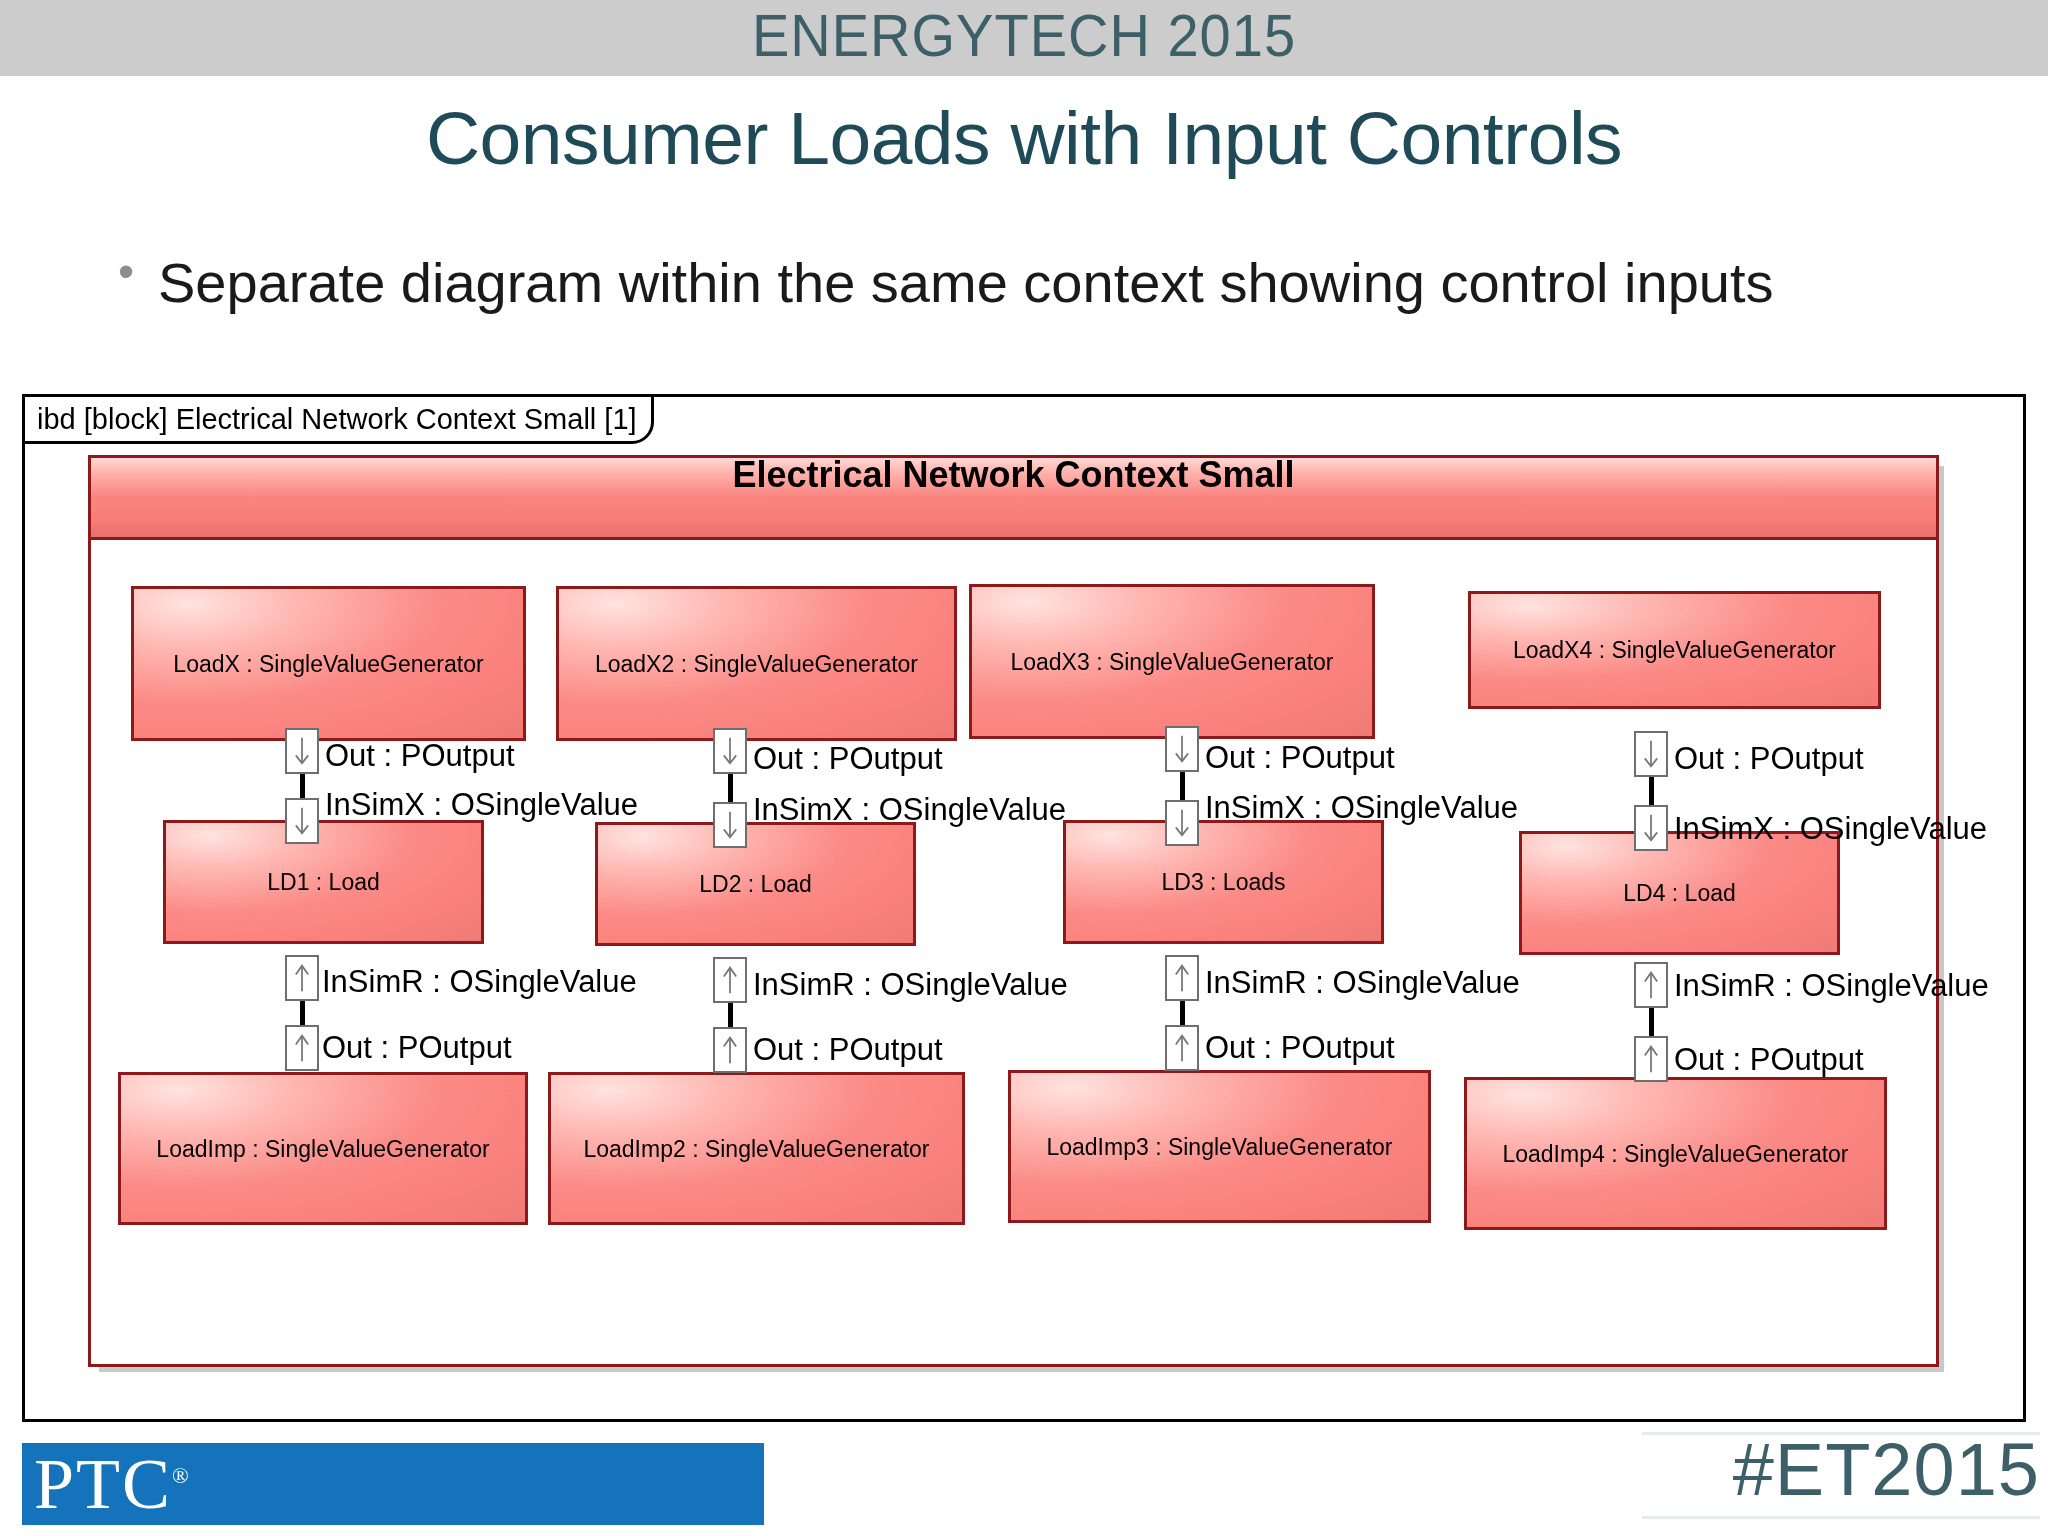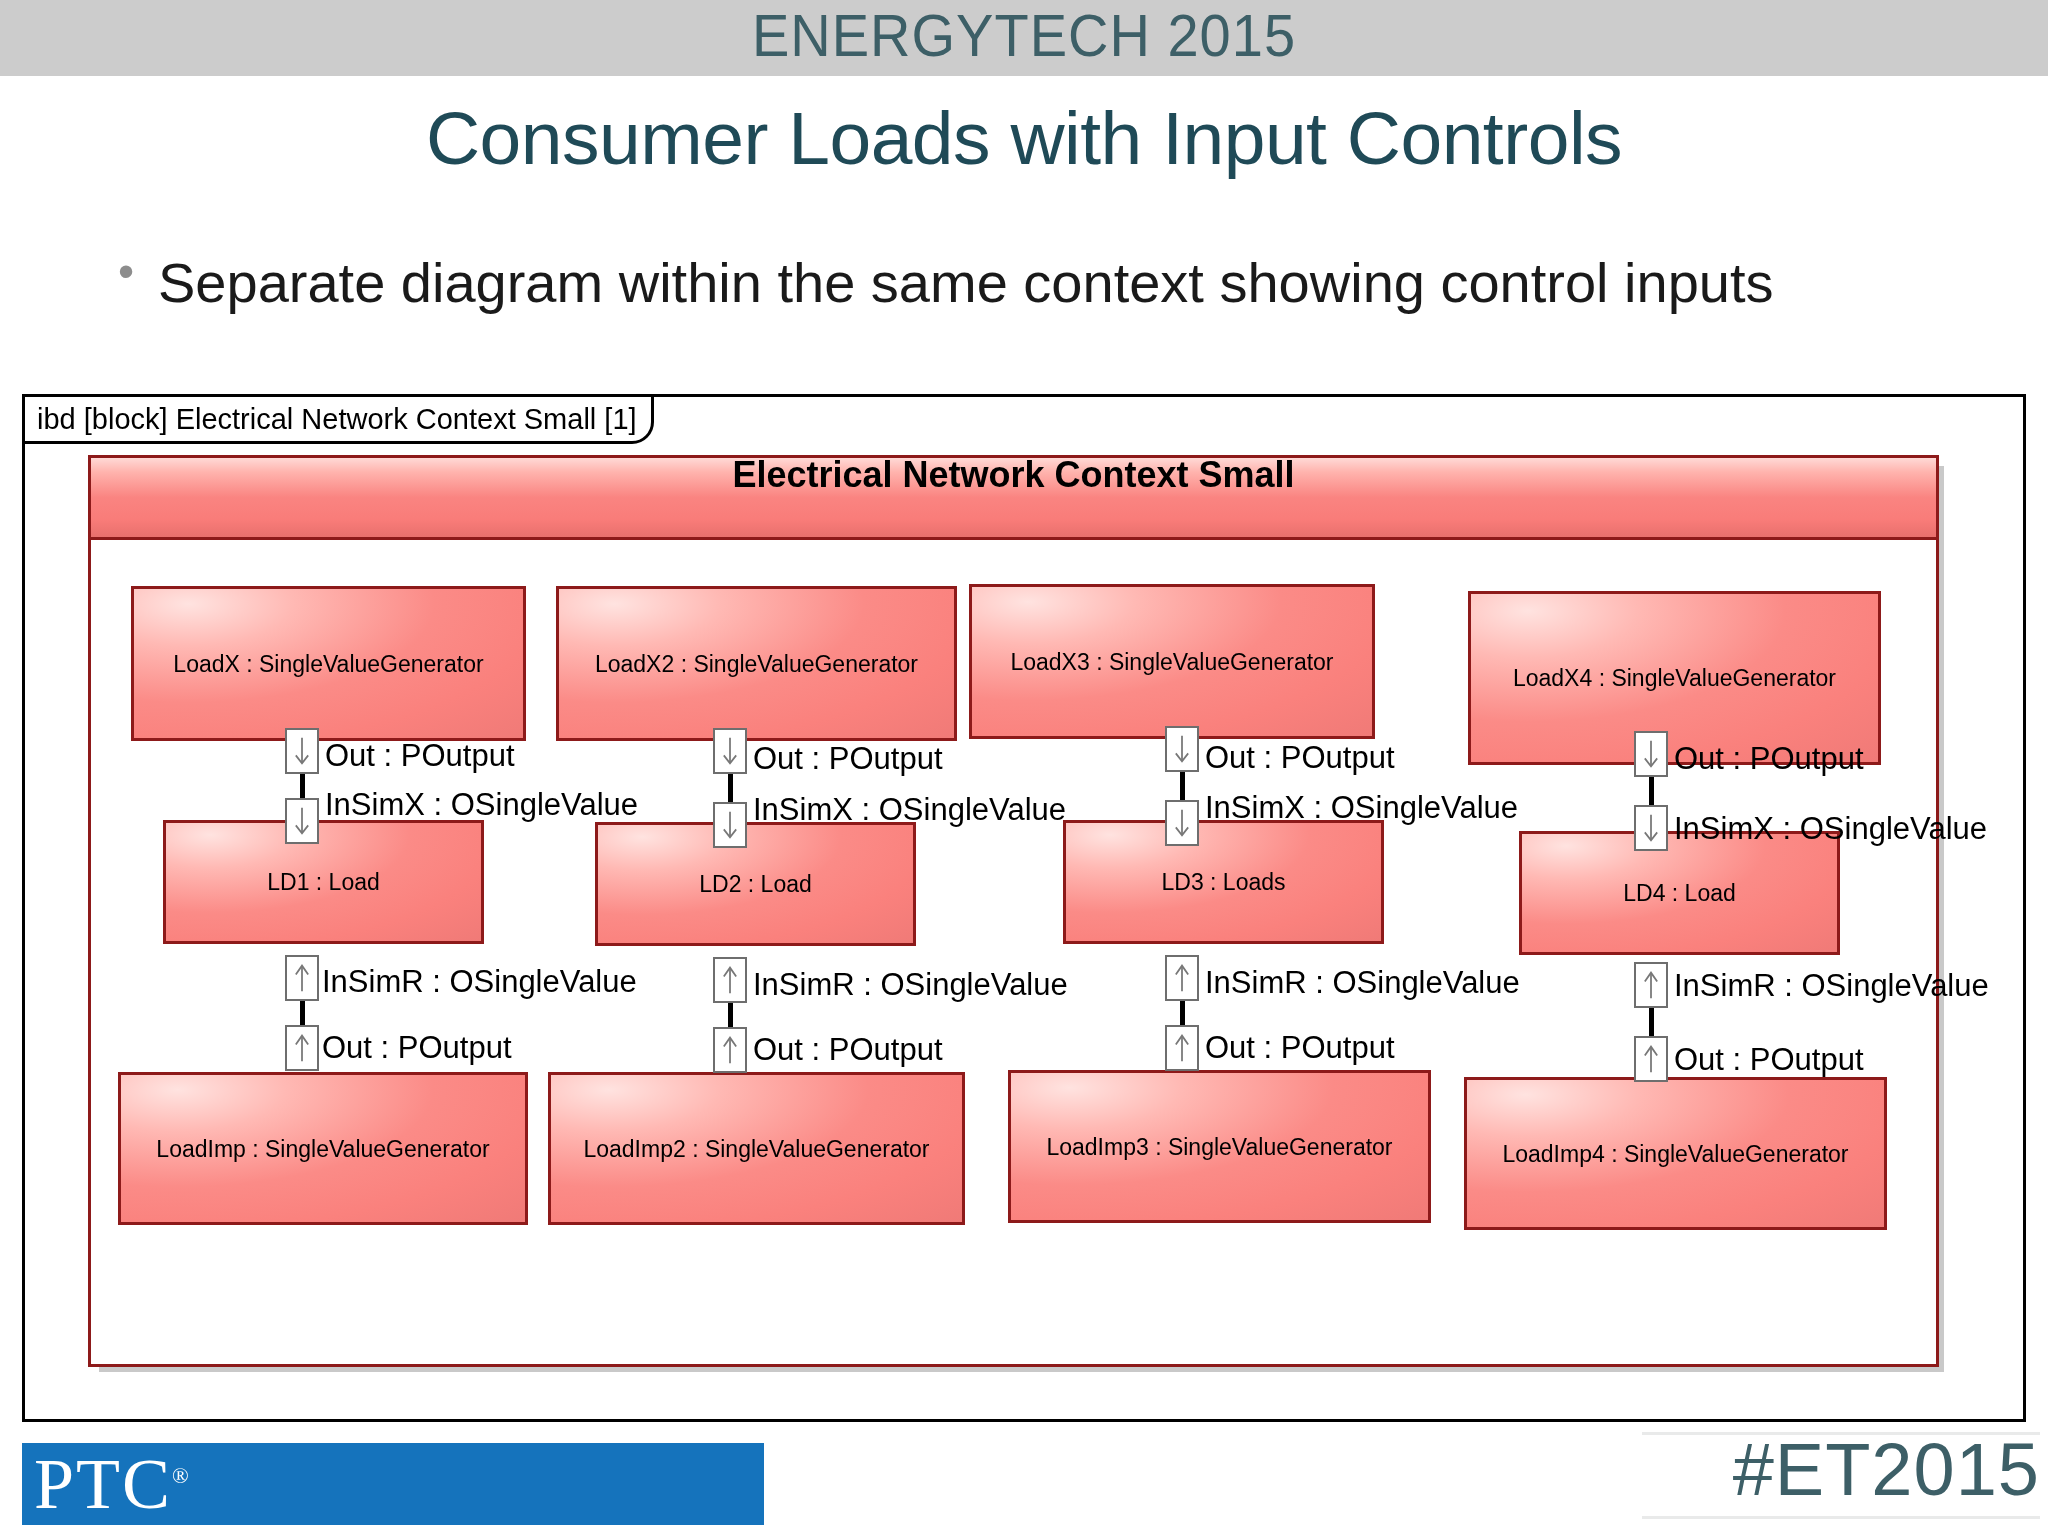--- a/index.html
+++ b/index.html
@@ -323,21 +323,21 @@
       <polyline points="10,19 17,9 24,19" fill="none" stroke="#777" stroke-width="2"></polyline>
     </svg>
 </div>
 <div class="plabeltext" style="left:1205px;top:966px;">InSimR : OSingleValue</div>
 <div class="plabeltext" style="left:1205px;top:1031px;">Out : POutput</div>
 
 <div class="part" style="left:1008px;top:1070px;width:423px;height:153px;">
   <div class="plabel">LoadImp3 : SingleValueGenerator</div>
 </div>
 
-<div class="part" style="left:1468px;top:591px;width:413px;height:174px;">
+<div class="part" style="left:1468px;top:591px;width:413px;height:118px;">
   <div class="plabel">LoadX4 : SingleValueGenerator</div>
 </div>
 <div class="port" style="left:1634px;top:731px;">
   <svg viewBox="0 0 34 46">
       <line x1="17" y1="8" x2="17" y2="36" stroke="#777" stroke-width="2"></line>
       <polyline points="10,28 17,37 24,28" fill="none" stroke="#777" stroke-width="2"></polyline>
     </svg>
 </div>
 <div class="conn" style="left:1649px;top:775px;height:50px;"></div>
 <div class="port" style="left:1634px;top:805px;">

